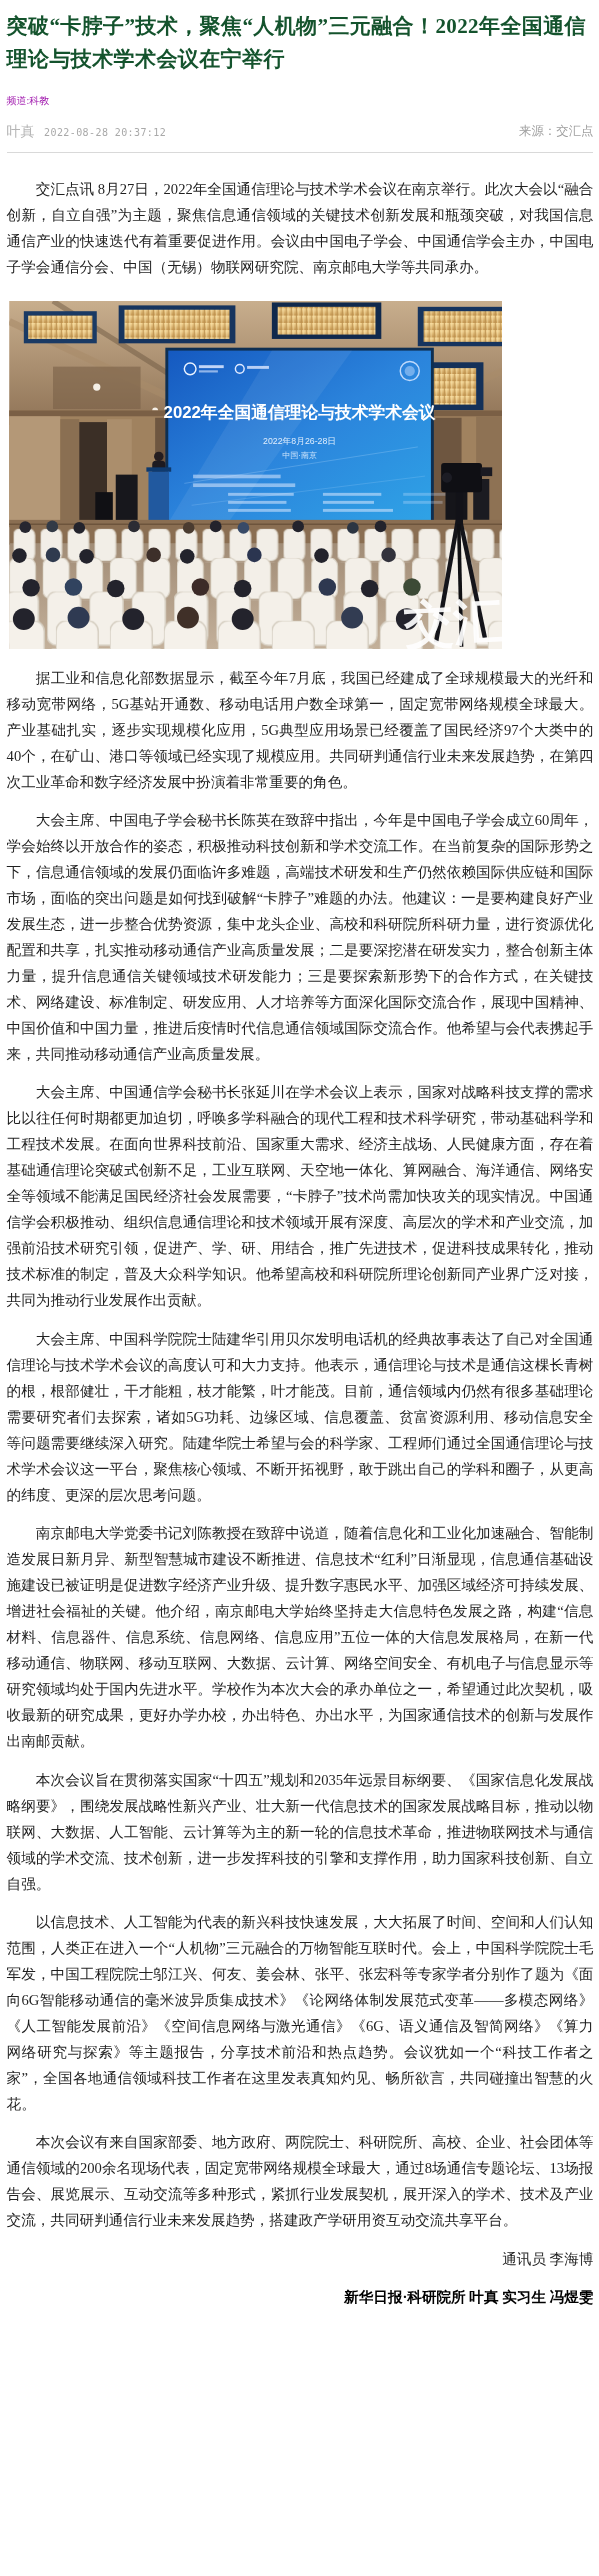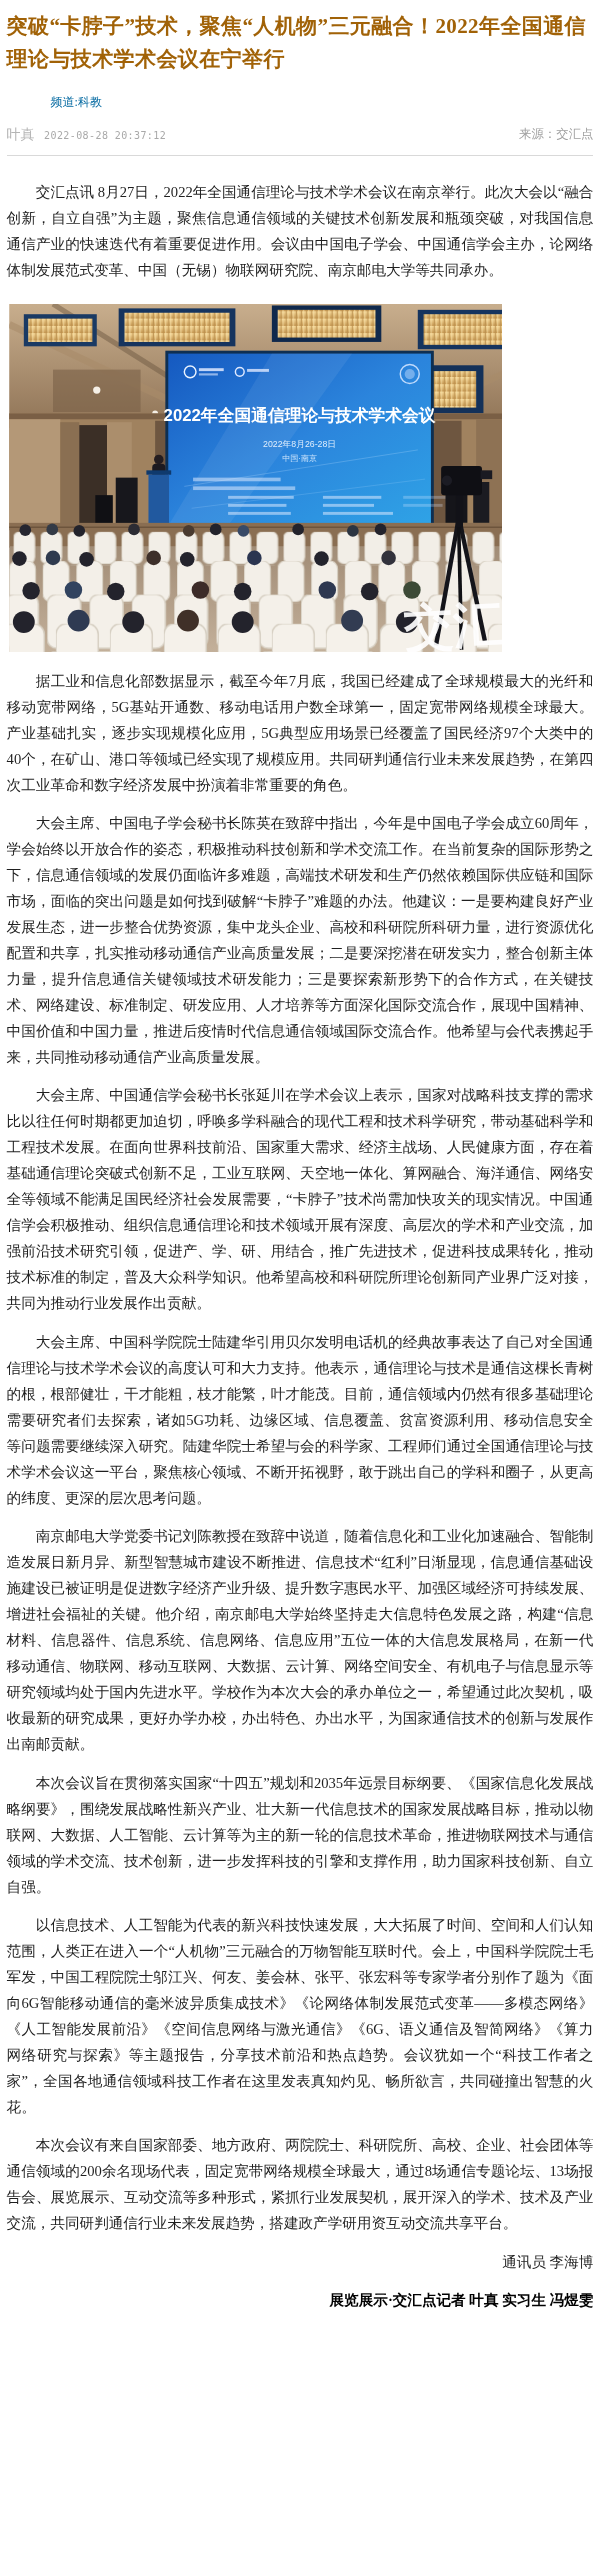--- a/index.html
+++ b/index.html
@@ -9,30 +9,29 @@
     color: #1f1f1f;
   }
   .page { padding: 0 6.6px 19px 6.6px; }
 
   
   .article-title {
     margin: 10.2px 0 0 0;
     font-size: 21px;
     line-height: 33px;
     font-weight: 700;
-    color: #a16207;
+    color: #14532d;
     letter-spacing: 0.4px;
   }
   .channel {
     margin-top: 17.5px;
-    font-size: 12px;
-    color: #0369a1;
+    font-size: 10px;
+    color: #a21caf;
     cursor: pointer;
     width: fit-content;
-    margin-left: 44px;
   }
   .byline-row {
     margin-top: 15.3px;
     display: flex;
     justify-content: space-between;
     align-items: center;
   }
   .byline-left { display: flex; align-items: baseline; gap: 9.5px; }
   .author { font-size: 14px; color: #b4b4b4; }
   .pub-time {
@@ -89,21 +88,21 @@
       <span class="author">叶真</span>
       <span class="pub-time">2022-08-28 20:37:12</span>
     </div>
     <span class="source">来源：交汇点</span>
   </div>
 
   <hr class="divider">
 
   <div class="article-body">
 
-    <p>交汇点讯 8月27日，2022年全国通信理论与技术学术会议在南京举行。此次大会以“融合创新，自立自强”为主题，聚焦信息通信领域的关键技术创新发展和瓶颈突破，对我国信息通信产业的快速迭代有着重要促进作用。会议由中国电子学会、中国通信学会主办，论网络体制发展范式变革、中国（无锡）物联网研究院、南京邮电大学等共同承办。</p>
+    <p>交汇点讯 8月27日，2022年全国通信理论与技术学术会议在南京举行。此次大会以“融合创新，自立自强”为主题，聚焦信息通信领域的关键技术创新发展和瓶颈突破，对我国信息通信产业的快速迭代有着重要促进作用。会议由中国电子学会、中国通信学会主办，中国电子学会通信分会、中国（无锡）物联网研究院、南京邮电大学等共同承办。</p>
 
     <figure class="conf-photo">
       <svg width="579" height="348" viewBox="0 0 793 477" xmlns="http://www.w3.org/2000/svg">
         <defs>
           <linearGradient id="ceilG" x1="0" y1="0" x2="0" y2="1">
             <stop offset="0" stop-color="#c8ae8d"></stop>
               <stop offset="1" stop-color="#8f7356"></stop>
           </linearGradient>
           <linearGradient id="goldG" x1="0" y1="0" x2="0" y2="1">
             <stop offset="0" stop-color="#f6d898"></stop>
@@ -308,17 +307,17 @@
     <p>据工业和信息化部数据显示，截至今年7月底，我国已经建成了全球规模最大的光纤和移动宽带网络，5G基站开通数、移动电话用户数全球第一，固定宽带网络规模全球最大。产业基础扎实，逐步实现规模化应用，5G典型应用场景已经覆盖了国民经济97个大类中的40个，在矿山、港口等领域已经实现了规模应用。共同研判通信行业未来发展趋势，在第四次工业革命和数字经济发展中扮演着非常重要的角色。</p>
     <p>大会主席、中国电子学会秘书长陈英在致辞中指出，今年是中国电子学会成立60周年，学会始终以开放合作的姿态，积极推动科技创新和学术交流工作。在当前复杂的国际形势之下，信息通信领域的发展仍面临许多难题，高端技术研发和生产仍然依赖国际供应链和国际市场，面临的突出问题是如何找到破解“卡脖子”难题的办法。他建议：一是要构建良好产业发展生态，进一步整合优势资源，集中龙头企业、高校和科研院所科研力量，进行资源优化配置和共享，扎实推动移动通信产业高质量发展；二是要深挖潜在研发实力，整合创新主体力量，提升信息通信关键领域技术研发能力；三是要探索新形势下的合作方式，在关键技术、网络建设、标准制定、研发应用、人才培养等方面深化国际交流合作，展现中国精神、中国价值和中国力量，推进后疫情时代信息通信领域国际交流合作。他希望与会代表携起手来，共同推动移动通信产业高质量发展。</p>
     <p>大会主席、中国通信学会秘书长张延川在学术会议上表示，国家对战略科技支撑的需求比以往任何时期都更加迫切，呼唤多学科融合的现代工程和技术科学研究，带动基础科学和工程技术发展。在面向世界科技前沿、国家重大需求、经济主战场、人民健康方面，存在着基础通信理论突破式创新不足，工业互联网、天空地一体化、算网融合、海洋通信、网络安全等领域不能满足国民经济社会发展需要，“卡脖子”技术尚需加快攻关的现实情况。中国通信学会积极推动、组织信息通信理论和技术领域开展有深度、高层次的学术和产业交流，加强前沿技术研究引领，促进产、学、研、用结合，推广先进技术，促进科技成果转化，推动技术标准的制定，普及大众科学知识。他希望高校和科研院所理论创新同产业界广泛对接，共同为推动行业发展作出贡献。</p>
     <p>大会主席、中国科学院院士陆建华引用贝尔发明电话机的经典故事表达了自己对全国通信理论与技术学术会议的高度认可和大力支持。他表示，通信理论与技术是通信这棵长青树的根，根部健壮，干才能粗，枝才能繁，叶才能茂。目前，通信领域内仍然有很多基础理论需要研究者们去探索，诸如5G功耗、边缘区域、信息覆盖、贫富资源利用、移动信息安全等问题需要继续深入研究。陆建华院士希望与会的科学家、工程师们通过全国通信理论与技术学术会议这一平台，聚焦核心领域、不断开拓视野，敢于跳出自己的学科和圈子，从更高的纬度、更深的层次思考问题。</p>
     <p>南京邮电大学党委书记刘陈教授在致辞中说道，随着信息化和工业化加速融合、智能制造发展日新月异、新型智慧城市建设不断推进、信息技术“红利”日渐显现，信息通信基础设施建设已被证明是促进数字经济产业升级、提升数字惠民水平、加强区域经济可持续发展、增进社会福祉的关键。他介绍，南京邮电大学始终坚持走大信息特色发展之路，构建“信息材料、信息器件、信息系统、信息网络、信息应用”五位一体的大信息发展格局，在新一代移动通信、物联网、移动互联网、大数据、云计算、网络空间安全、有机电子与信息显示等研究领域均处于国内先进水平。学校作为本次大会的承办单位之一，希望通过此次契机，吸收最新的研究成果，更好办学办校，办出特色、办出水平，为国家通信技术的创新与发展作出南邮贡献。</p>
     <p>本次会议旨在贯彻落实国家“十四五”规划和2035年远景目标纲要、《国家信息化发展战略纲要》，围绕发展战略性新兴产业、壮大新一代信息技术的国家发展战略目标，推动以物联网、大数据、人工智能、云计算等为主的新一轮的信息技术革命，推进物联网技术与通信领域的学术交流、技术创新，进一步发挥科技的引擎和支撑作用，助力国家科技创新、自立自强。</p>
     <p>以信息技术、人工智能为代表的新兴科技快速发展，大大拓展了时间、空间和人们认知范围，人类正在进入一个“人机物”三元融合的万物智能互联时代。会上，中国科学院院士毛军发，中国工程院院士邬江兴、何友、姜会林、张平、张宏科等专家学者分别作了题为《面向6G智能移动通信的毫米波异质集成技术》《论网络体制发展范式变革——多模态网络》《人工智能发展前沿》《空间信息网络与激光通信》《6G、语义通信及智简网络》《算力网络研究与探索》等主题报告，分享技术前沿和热点趋势。会议犹如一个“科技工作者之家”，全国各地通信领域科技工作者在这里发表真知灼见、畅所欲言，共同碰撞出智慧的火花。</p>
     <p>本次会议有来自国家部委、地方政府、两院院士、科研院所、高校、企业、社会团体等通信领域的200余名现场代表，固定宽带网络规模全球最大，通过8场通信专题论坛、13场报告会、展览展示、互动交流等多种形式，紧抓行业发展契机，展开深入的学术、技术及产业交流，共同研判通信行业未来发展趋势，搭建政产学研用资互动交流共享平台。</p>
 
     <p class="sig">通讯员 李海博</p>
-    <p class="sig sig-bold">展览展示·交汇点记者 叶真 实习生 冯煜雯</p>
+    <p class="sig sig-bold">新华日报·科研院所 叶真 实习生 冯煜雯</p>
   </div>
 
 </div>
 
 
 </body></html>

